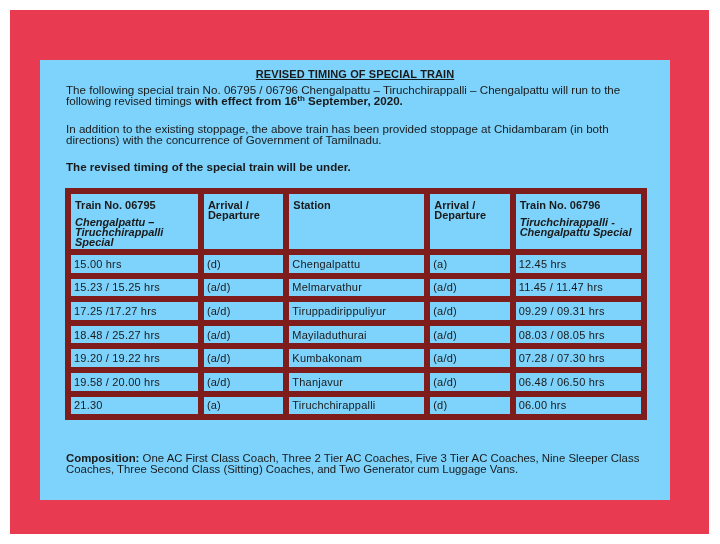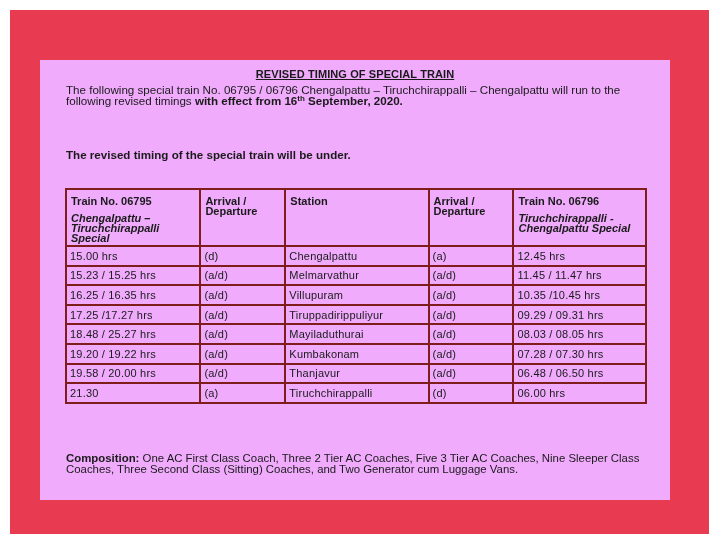--- a/index.html
+++ b/index.html
@@ -6,40 +6,40 @@
   body {
     width:720px; height:544px; background:#ffffff; position:relative; overflow:hidden;
     font-family:"Liberation Sans", "DejaVu Sans", sans-serif; color:#1a1a1a;
   }
   .frame {
     position:absolute; left:10px; top:10px; width:699px; height:524px;
     background:#e83a50;
   }
   .card {
     position:absolute; left:40px; top:60px; width:630px; height:440px;
-    background:#f0abfc;
+    background:#7dd3fc;
   }
   .title {
     position:absolute; left:0; width:630px; top:8px; text-align:center;
     font-size:11px; font-weight:bold; text-decoration:underline; letter-spacing:0.1px;
   }
   .para {
     position:absolute; left:26px; width:590px; font-size:11.6px; line-height:11px;
   }
   .p1 { top:24px; }
   .p2 { top:63px; }
-  .p3 { top:89px; font-weight:bold; }
+  .p3 { top:101px; font-weight:bold; }
   sup { font-size:8px; line-height:0; vertical-align:4px; }
   b { font-weight:bold; }
   table.tt {
     position:absolute; left:25px; top:128px; width:582px;
     border-collapse:collapse; font-size:11px;
   }
   table.tt td, table.tt th {
-    border:2px solid #7f1d1d; padding:0 4px;
+    border:6px solid #7f1d1d; padding:0 4px;
   }
   table.tt th {
     text-align:left; vertical-align:top; font-weight:bold; font-size:11px; line-height:10px;
     padding-top:6px; padding-bottom:2px;
   }
   .hsub { display:block; margin-top:7px;font-style:italic; }
   table.tt td { height:17.6px; text-align:left; padding:0 3px; letter-spacing:0.2px; }
   .c1 { width:126px; } .c2 { width:76px; } .c3 { width:135px; } .c4 { width:76px; } .c5 { width:124px; }
   .bold { font-weight:bold; }
   .comp {
@@ -48,20 +48,21 @@
 </style>
 </head>
 <body>
 
 <div class="frame"></div>
 <div class="card">
   <div class="title">REVISED TIMING OF SPECIAL TRAIN</div>
 
   <div class="para p1"><span>The following special train No. 06795 / 06796 Chengalpattu – Tiruchchirappalli – Chengalpattu will run to the following revised timings </span><b><span>with effect from 16</span><sup>th</sup><span> September, 2020.</span></b></div>
 
+  <div class="para p2">In addition to the existing stoppage, the above train has been provided stoppage at Chidambaram (in both directions) with the concurrence of Government of Tamilnadu.</div>
   <div class="para p3">The revised timing of the special train will be under.</div>
 
   <table class="tt">
     <thead>
       <tr>
         <th class="c1">
           <span>Train No. 06795</span>
           <span class="hsub">Chengalpattu – Tiruchchirappalli Special</span>
         </th>
         <th class="c2">Arrival / Departure</th>
@@ -80,27 +81,20 @@
           <td>Chengalpattu</td>
           <td>(a)</td>
           <td>12.45 hrs</td>
         </tr>
       <tr>
           <td>15.23 / 15.25 hrs</td>
           <td>(a/d)</td>
           <td>Melmarvathur</td>
           <td>(a/d)</td>
           <td>11.45 / 11.47 hrs</td>
-        </tr>
-      <tr>
-          <td>16.25 / 16.35 hrs</td>
-          <td>(a/d)</td>
-          <td>Villupuram</td>
-          <td>(a/d)</td>
-          <td>10.35 /10.45 hrs</td>
         </tr>
       <tr>
           <td>17.25 /17.27 hrs</td>
           <td>(a/d)</td>
           <td>Tiruppadirippuliyur</td>
           <td>(a/d)</td>
           <td>09.29 / 09.31 hrs</td>
         </tr>
       <tr>
           <td>18.48 / 25.27 hrs</td>

